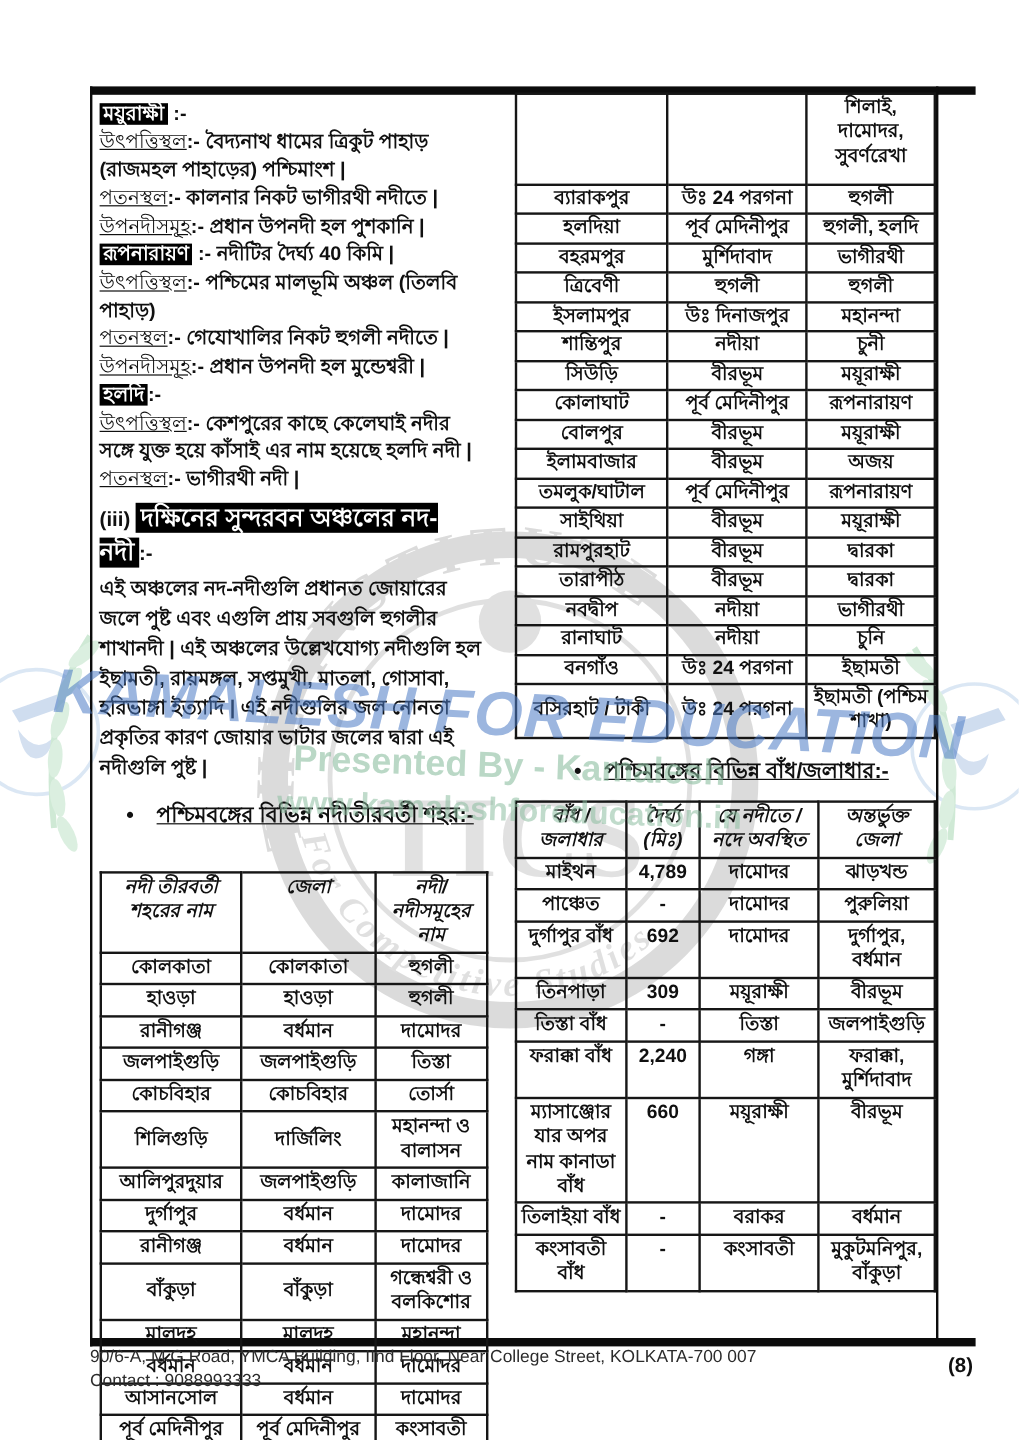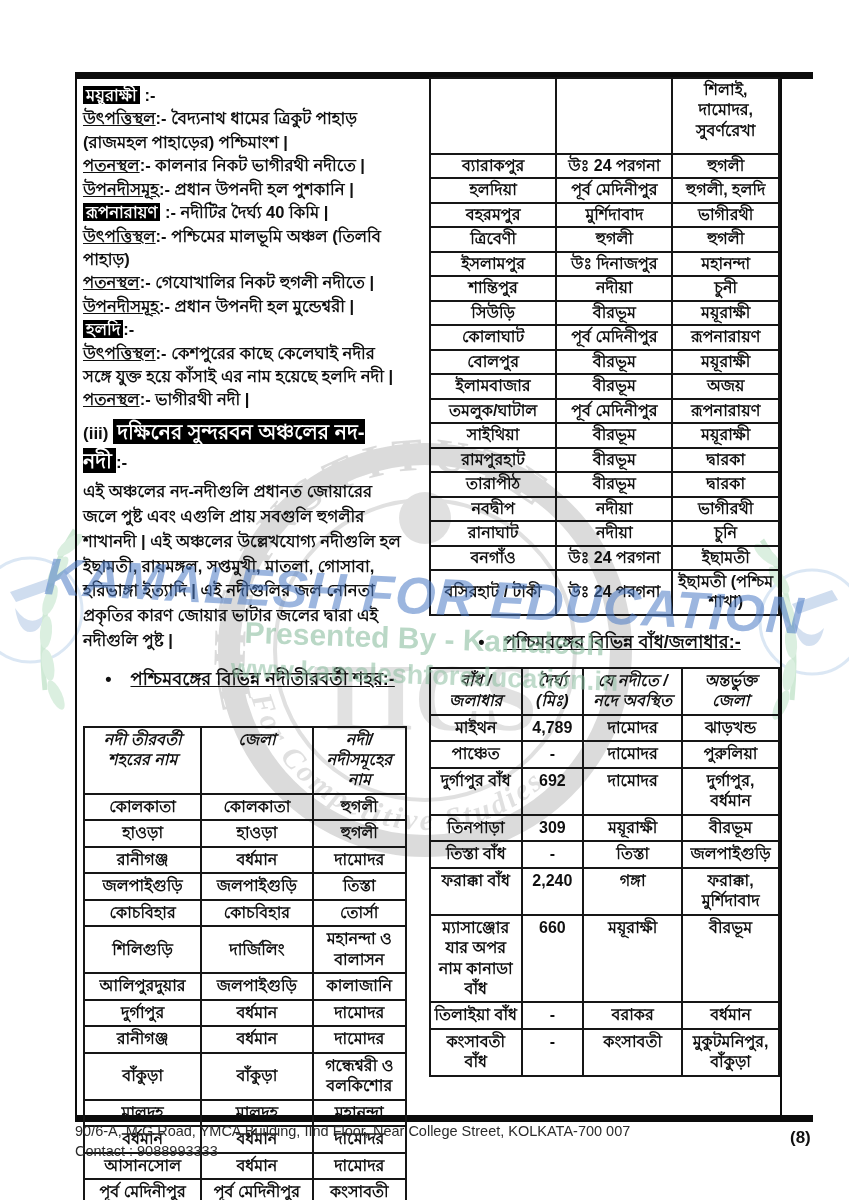--- a/index.html
+++ b/index.html
@@ -12,21 +12,21 @@
          border-left:2px solid #0c0c0c;z-index:1;}
   .right-divider{position:absolute;left:780px;top:72px;width:2px;height:1043px;background:#0c0c0c;z-index:1;}
 
   
   .left-col{position:absolute;left:83px;top:84px;width:324px;z-index:2;}
   .right-col{position:absolute;left:429px;top:77px;width:351px;z-index:2;}
 
   
   .note-line{font-size:16.5px;line-height:1.42;font-weight:600;}
   .label-black{background:#000000;color:#fff;font-weight:700;padding:0 3px;}
-  .label-underline{font-weight:700;text-decoration:underline;}
+  .label-underline{font-weight:400;text-decoration:underline;}
 
   
   .section-heading{margin-top:6px;font-size:17px;font-weight:700;line-height:1.4;}
   .section-heading .hl{background:#000;color:#fff;font-size:20.5px;padding:1px 4px;}
 
   .para{font-size:16.5px;font-weight:600;line-height:1.5;margin-top:4px;}
 
   .bullet-heading{font-weight:700;font-size:18px;margin:12px 0 0 10px;text-align:center;}
   .bullet-heading .bh-text{text-decoration:underline;margin-left:14px;}
 

